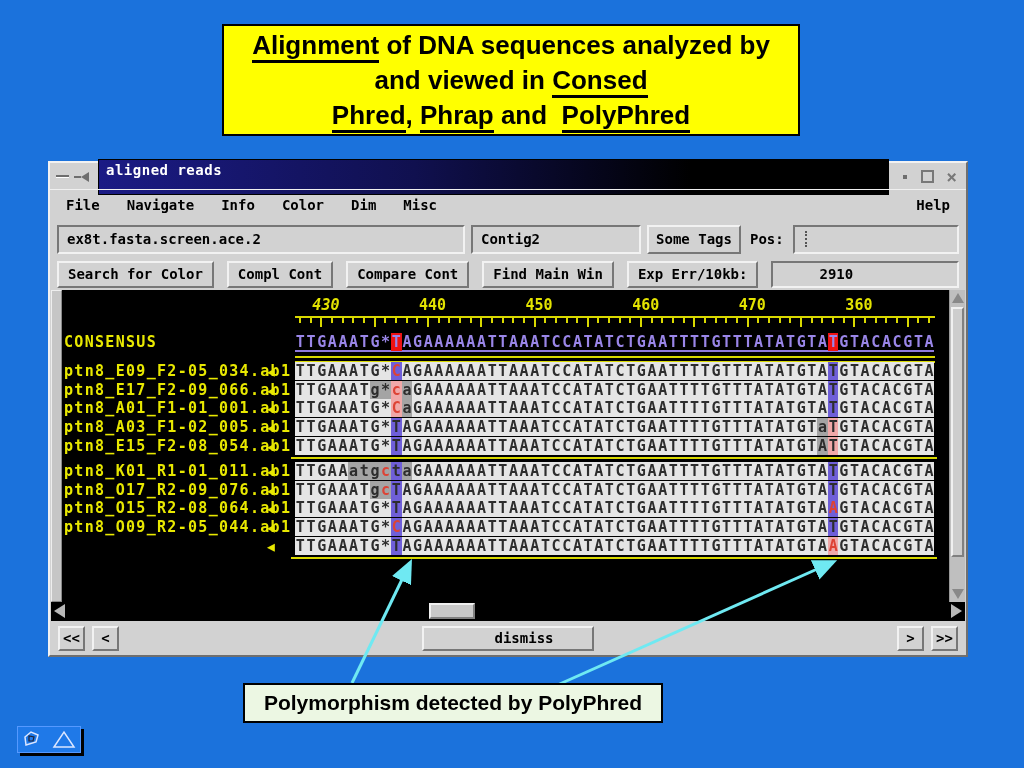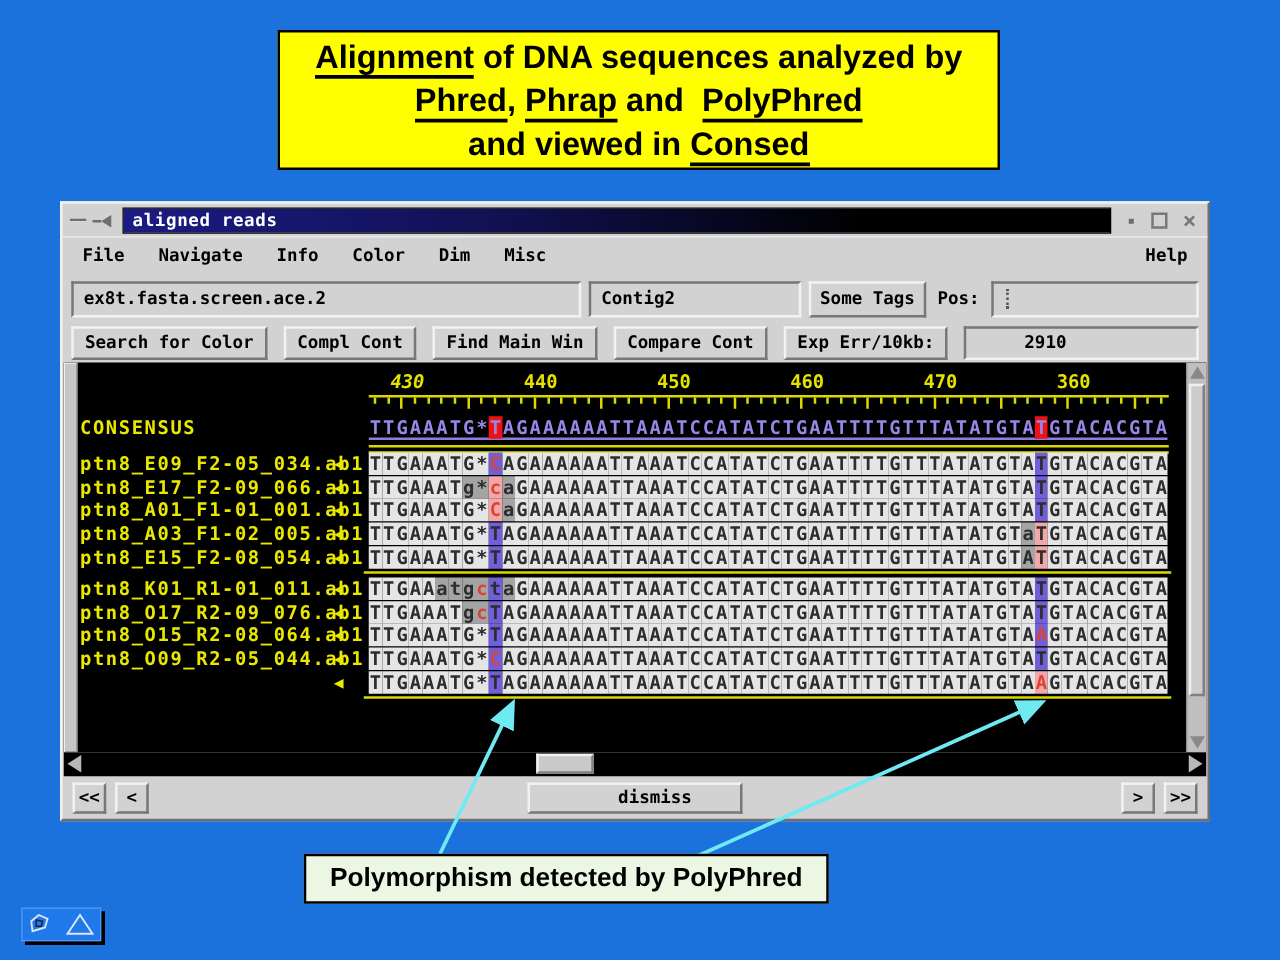--- a/index.html
+++ b/index.html
@@ -26,21 +26,21 @@
     background:#d2d2d2; border:2px solid;
     border-color:#f2f2f2 #6f6f6f #6f6f6f #f2f2f2;
     display:flex; flex-direction:column; color:#000;
   }
   .titlebar { height:26px; display:flex; align-items:center; gap:5px; padding:2px 6px 1px 6px; }
   .tb-dash { width:13px; height:3px; background:#6e6e6e; border-bottom:1px solid #fff; }
   .tb-pin { display:flex; align-items:center; }
   .tb-pin .stem { width:7px; height:2px; background:#6e6e6e; }
   .tb-pin .head { width:0; height:0; border-top:5px solid transparent; border-bottom:5px solid transparent; border-right:8px solid #6e6e6e; }
   .tb-strip {
-    flex:1; height:21px; margin:0 4px;
+    flex:1; height:36px; margin:0 4px;
     background:linear-gradient(90deg,#1b1b85 0%, #10104f 40%, #000 75%);
     color:#fff; font-weight:bold; font-size:14px; line-height:21px;
     padding-left:7px; letter-spacing:0.5px;
     border:1px solid #000;
   }
   .tb-dot { width:4px; height:4px; background:#6e6e6e; margin:0 5px; }
   .tb-max { width:13px; height:13px; border:2px solid #787878; margin:0 4px; }
   .tb-close { color:#787878; font-size:18px; font-weight:bold; line-height:13px; margin:0 3px; }
 
   .menubar { height:31px; display:flex; align-items:center; padding:0 16px; gap:27px;
@@ -141,22 +141,22 @@
     background:#1f79e8; border:1px solid #5599ff;
     box-shadow:3px 3px 0 #000;
     display:flex; align-items:center; justify-content:space-around;
   }
 </style>
 </head>
 <body>
 
 <div id="banner">
     <div class="banner-line"><span class="u">Alignment</span><span> of DNA sequences analyzed by</span></div>
+    <div class="banner-line"><span>and viewed in </span><span class="u">Consed</span></div>
     <div class="banner-line"><span class="u">Phred</span><span>, </span><span class="u">Phrap</span><span> and  </span><span class="u">PolyPhred</span></div>
-    <div class="banner-line"><span>and viewed in </span><span class="u">Consed</span></div>
   </div>
 
 <div id="window">
 
   <div class="titlebar">
     <div class="tb-dash"></div>
     <div class="tb-pin">
       <div class="stem"></div>
         <div class="head"></div>
     </div>
@@ -183,22 +183,22 @@
     <div class="raised" id="btn-sometags">Some Tags</div>
     <div id="pos-label">Pos:</div>
     <div class="sunken" id="field-pos">
         <span class="caret"></span>
       </div>
   </div>
 
   <div class="btnrow">
     <div class="raised">Search for Color</div>
     <div class="raised">Compl Cont</div>
+    <div class="raised">Compare Cont</div>
     <div class="raised">Find Main Win</div>
-    <div class="raised">Compare Cont</div>
     <div class="raised">Exp Err/10kb:</div>
     <div class="sunken" id="field-err">2910</div>
   </div>
 
   <div class="black" id="align-area">
     <div class="lstrip"></div>
     <div id="ruler-labels">
         <span style="left: 30.914px; font-style: italic;">430</span>
         <span style="left: 137.514px;">440</span>
         <span style="left: 244.114px;">450</span>

